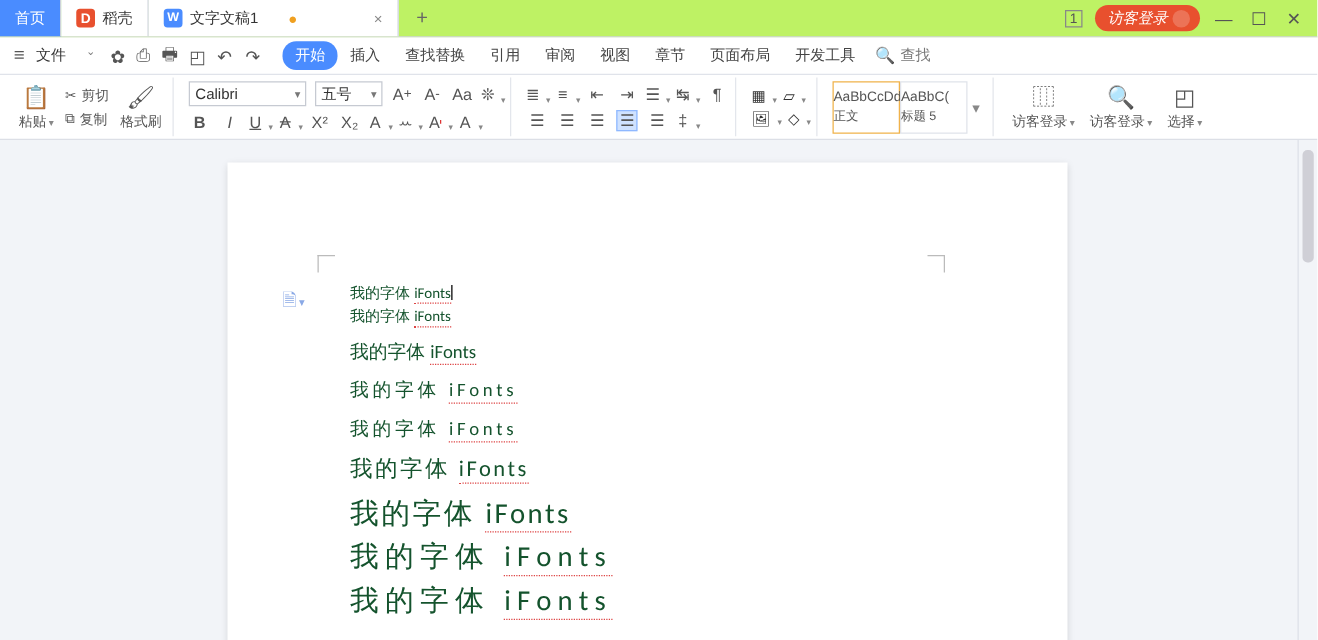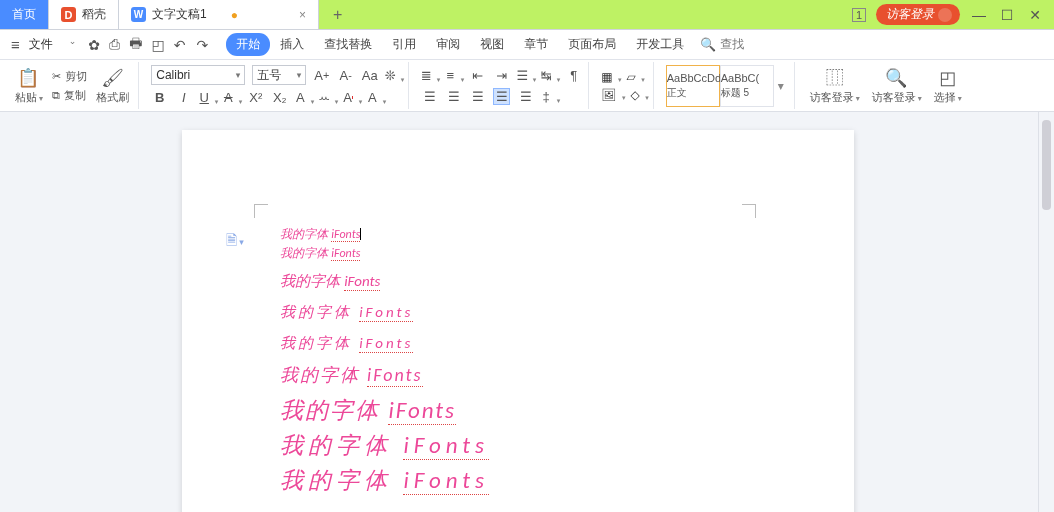--- a/index.html
+++ b/index.html
@@ -70,21 +70,21 @@
   .style-card .lbl { font-size:10px; margin-top:2px;}
 
   
   .workarea { position:relative; height: calc(512px - 30px - 30px - 52px); background:#f2f4f8; overflow:hidden; }
   .page { position:absolute; left:182px; top:18px; width:672px; height:900px; background:#fff; box-shadow:0 2px 6px rgba(0,0,0,.15); }
   .page .margin-marks span { position:absolute; width:14px; height:14px; border-color:#bbb; }
   .mk-tl { top:88px; left:86px; border-left:1px solid #bbb; border-top:1px solid #bbb; transform:translate(-100%,-100%); }
   .mk-tr { top:88px; left:560px; border-right:1px solid #bbb; border-top:1px solid #bbb; transform:translate(0,-100%);}
   .page-icon { position:absolute; top:100px; left:44px; font-size:14px; color:#8aa9e6; display:flex; align-items:center; gap:2px;}
   .content { position:absolute; top:96px; left:98px; width:460px; }
-  .content .line { white-space:nowrap; color:#ec4899;font-style:italic; }
+  .content .line { white-space:nowrap; color:#14532d; }
   .l0 { font-size:12px; margin-bottom:2px; }
   .l1 { font-size:12px; margin-bottom:10px; }
   .l2 { font-size:15px; margin-bottom:12px; }
   .l3 { font-size:15px; letter-spacing:3px; margin-bottom:12px;}
   .l4 { font-size:15px; letter-spacing:3px; margin-bottom:10px;}
   .l5 { font-size:18px; letter-spacing:2px; margin-bottom:8px;}
   .l6 { font-size:23px; letter-spacing:2px; margin-bottom:4px;}
   .l7 { font-size:23px; letter-spacing:5px; margin-bottom:4px;}
   .l8 { font-size:23px; letter-spacing:5px; }
   .content .line .en { font-family: Calibri, sans-serif; border-bottom:1px dotted #d44; }

